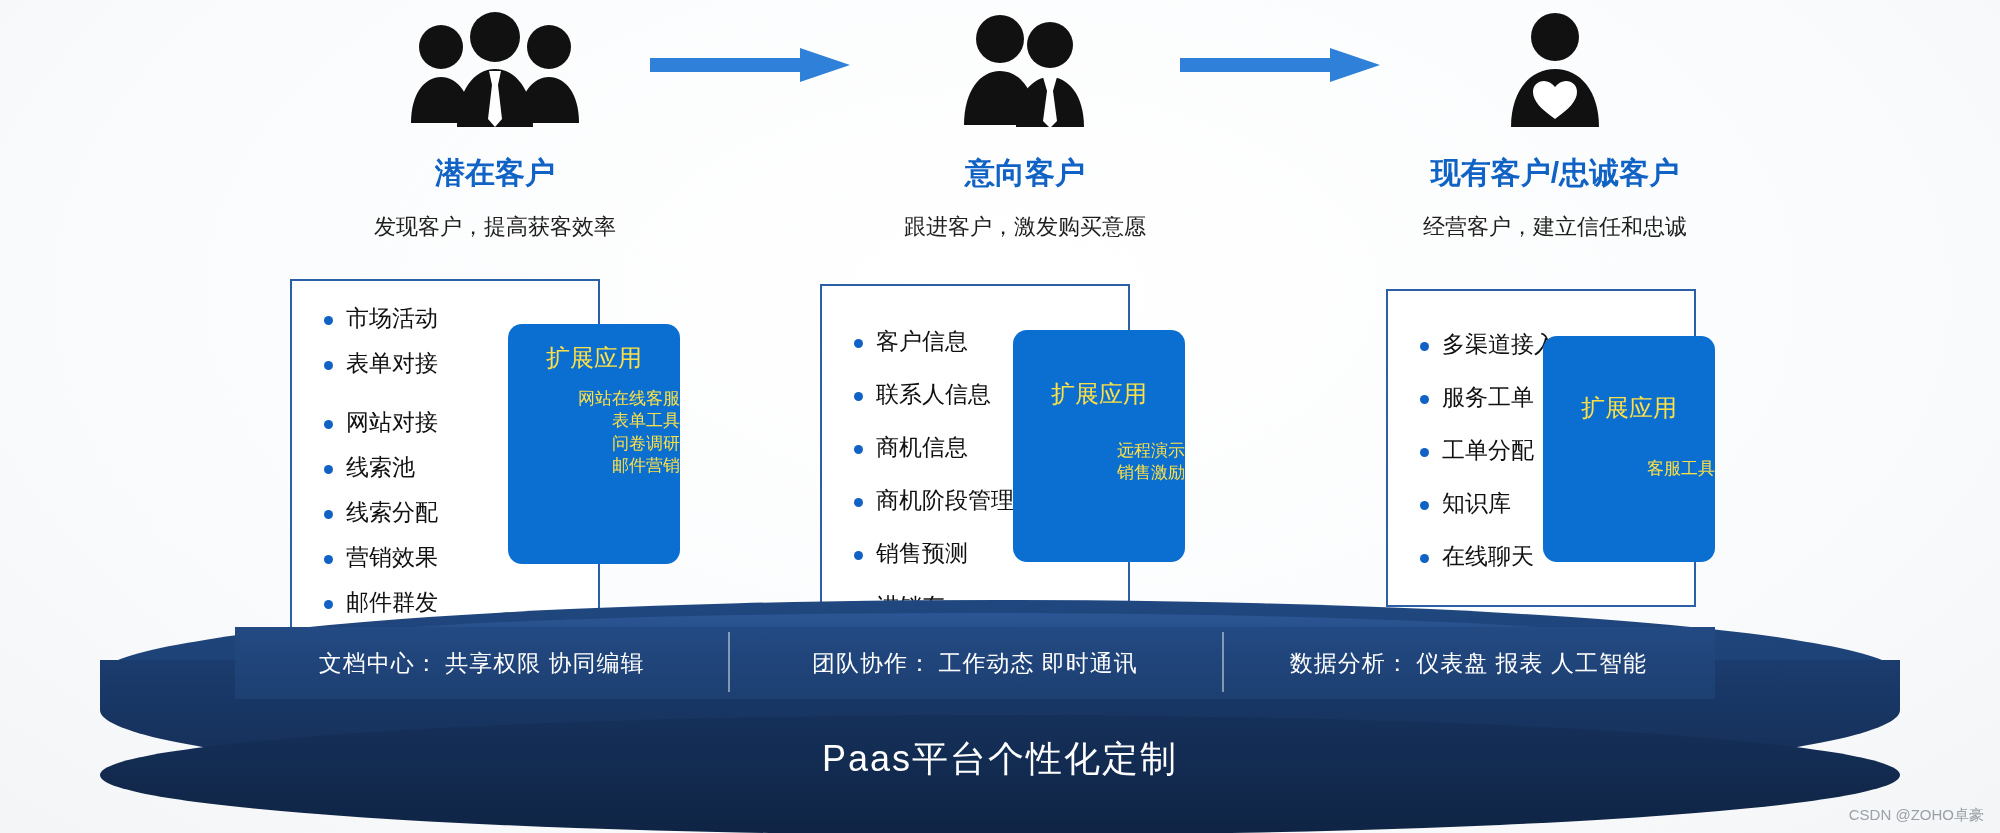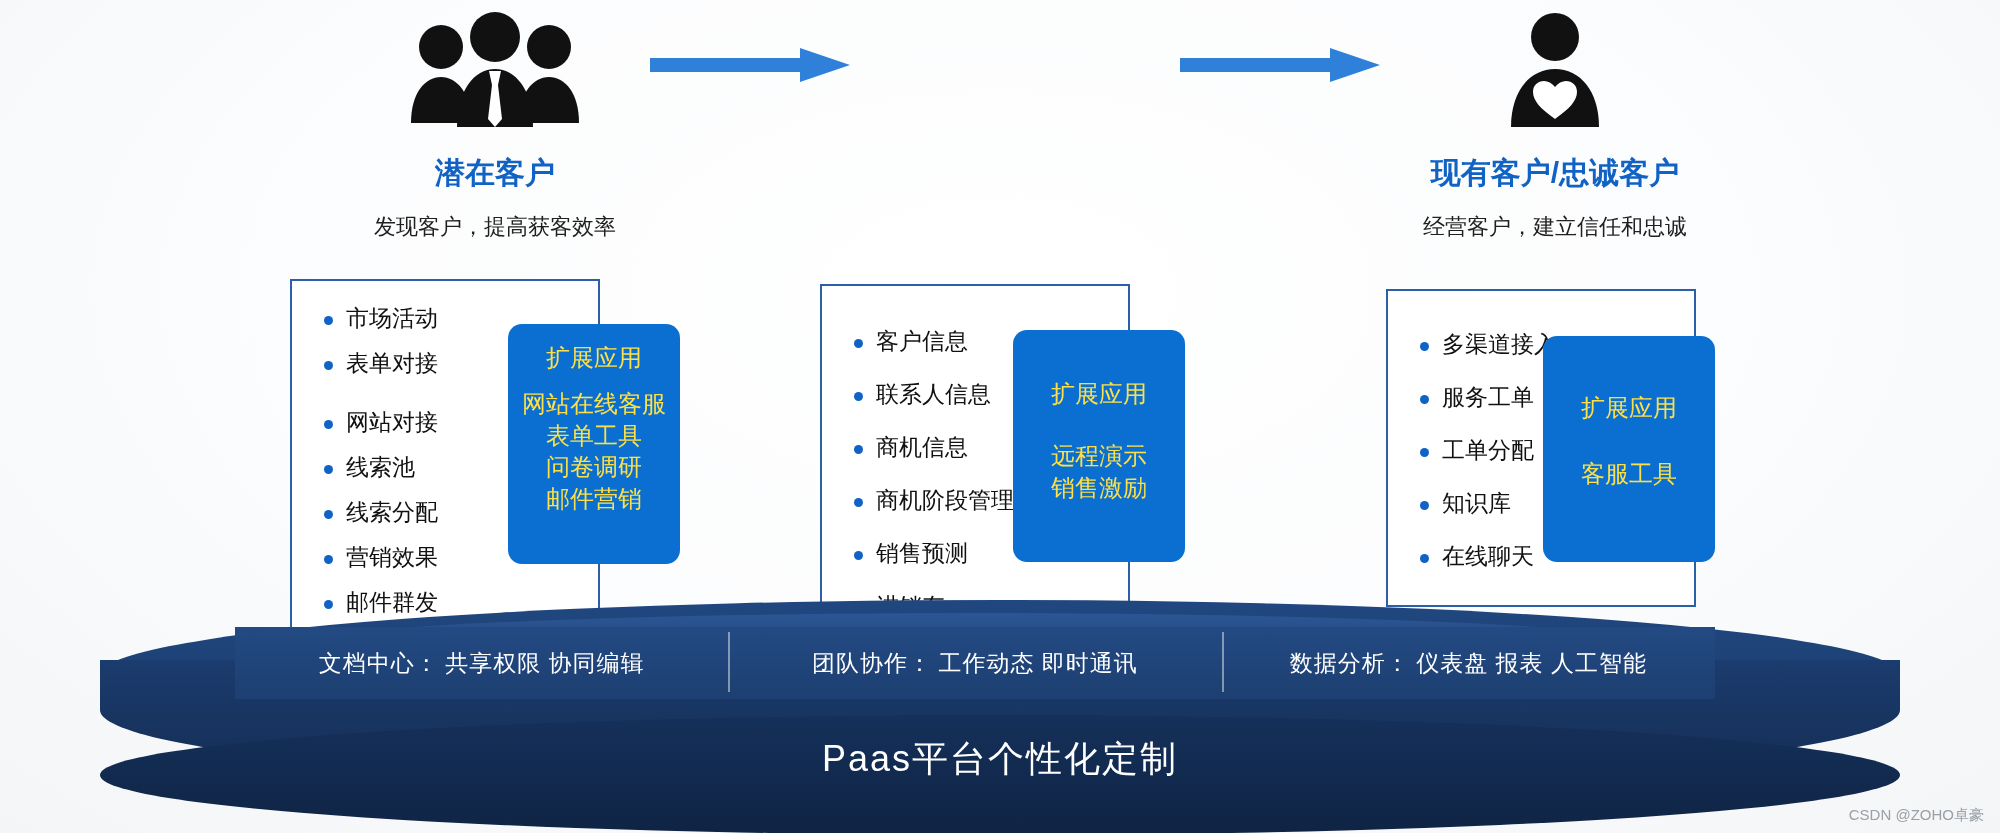--- a/index.html
+++ b/index.html
@@ -169,23 +169,24 @@
     color: #fde047;
     text-align: center;
     box-sizing: border-box;
     padding-top: 18px;
   }
   .ext .ext-title {
     font-size: 24px;
     margin-bottom: 14px;
   }
   .ext .ext-line {
-    font-size: 24px;
+    font-size: 17px;
     line-height: 1.32;
     white-space: nowrap;
+    text-align: right;
   }
 
   .arrow {
     position: absolute;
     top: 48px;
     width: 200px;
     height: 34px;
   }
   .arrow-1 { left: 650px; }
   .arrow-2 { left: 1180px; }
@@ -246,20 +247,35 @@
   </div>
 
   <div class="ext" style="left:508px; top:324px; width:172px; height:240px;">
     <div class="ext-title">扩展应用</div>
     <div class="ext-line">网站在线客服</div>
     <div class="ext-line">表单工具</div>
     <div class="ext-line">问卷调研</div>
     <div class="ext-line">邮件营销</div>
   </div>
 
+  <div class="col col-2">
+    <div class="person-icon">
+      <svg width="150" height="120" viewBox="0 0 150 120">
+        <g fill="#111111">
+          <circle cx="50" cy="28" r="24"></circle>
+          <path d="M14 114 C14 80 30 60 50 60 C70 60 86 80 86 114 Z"></path>
+          <circle cx="100" cy="34" r="23"></circle>
+          <path d="M66 116 C66 84 82 66 100 66 C118 66 134 84 134 116 Z"></path>
+        </g>
+        <path d="M93 66 L107 66 L103 80 L107 110 L100 117 L93 110 L97 80 Z" fill="#ffffff"></path>
+      </svg>
+    </div>
+    <div class="col-title">意向客户</div>
+    <div class="col-sub">跟进客户，激发购买意愿</div>
+  </div>
 
   <div class="card" style="left:820px; top:284px; width:310px; height:328px; padding:44px 0 0 26px;">
     <ul>
       <li>客户信息</li>
       <li style="margin-top:30px;">联系人信息</li>
       <li style="margin-top:30px;">商机信息</li>
       <li style="margin-top:30px;">商机阶段管理</li>
       <li style="margin-top:30px;">销售预测</li>
       <li style="margin-top:30px;">进销存</li>
     </ul>

